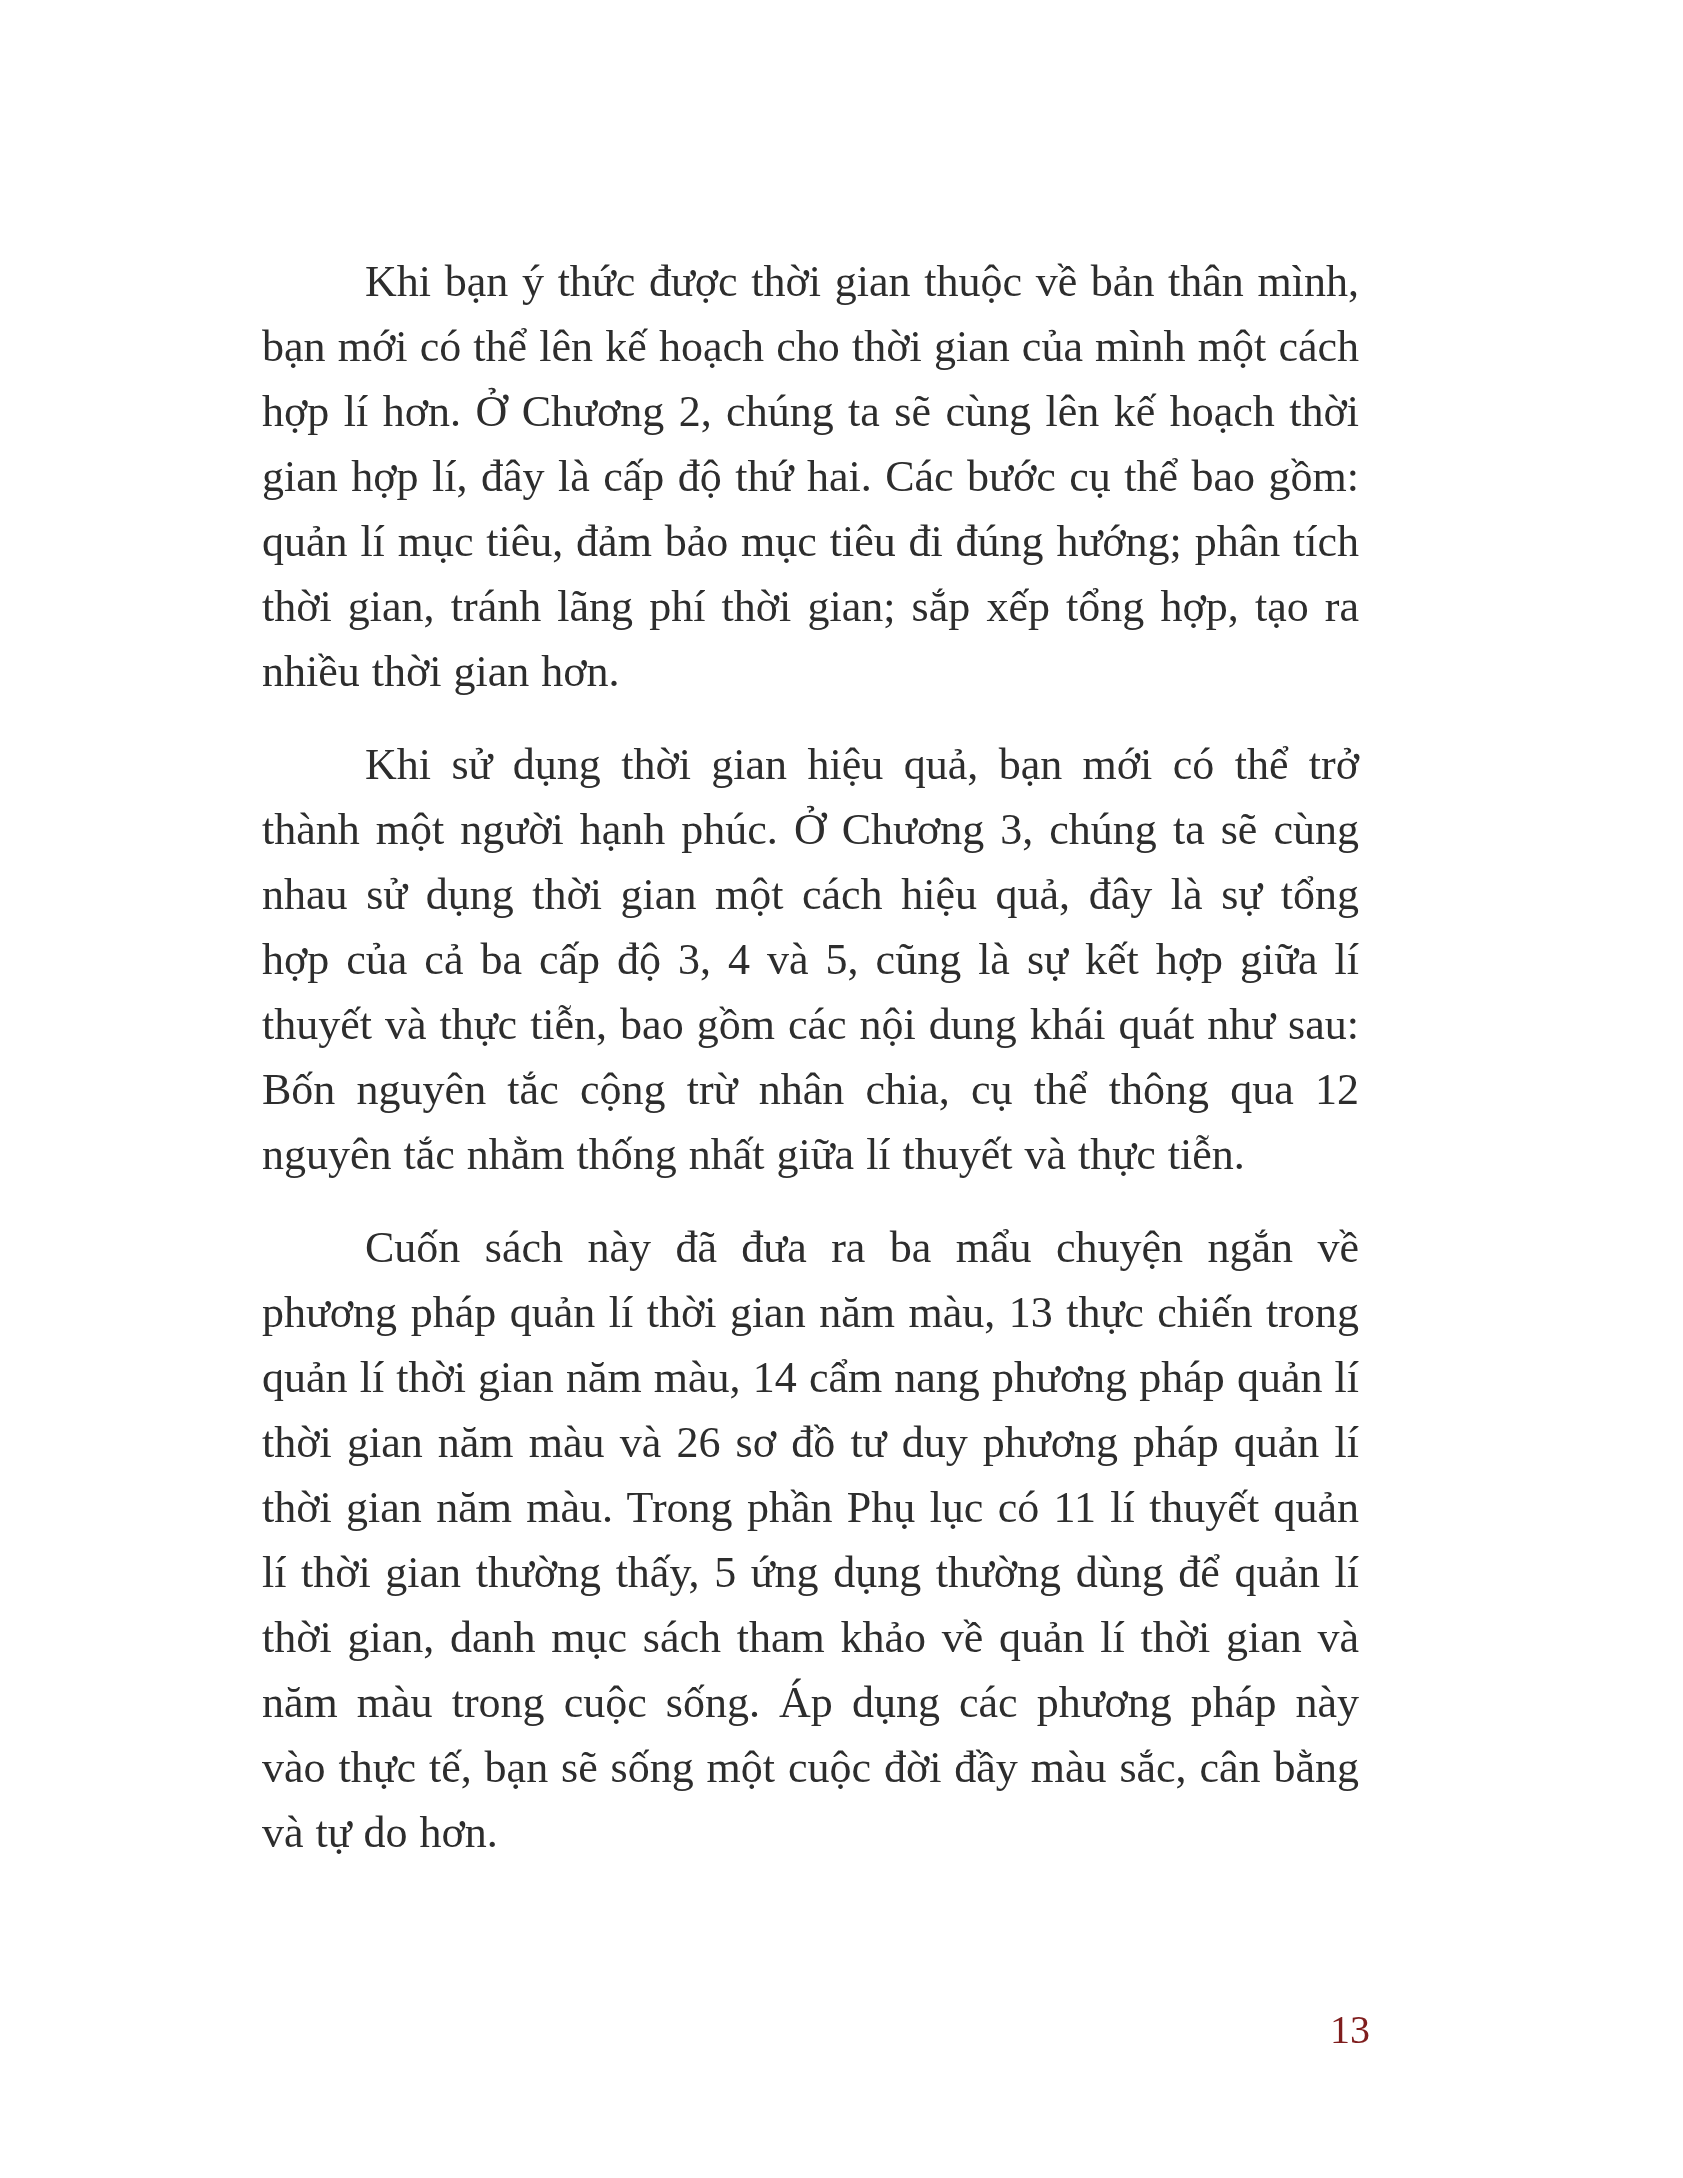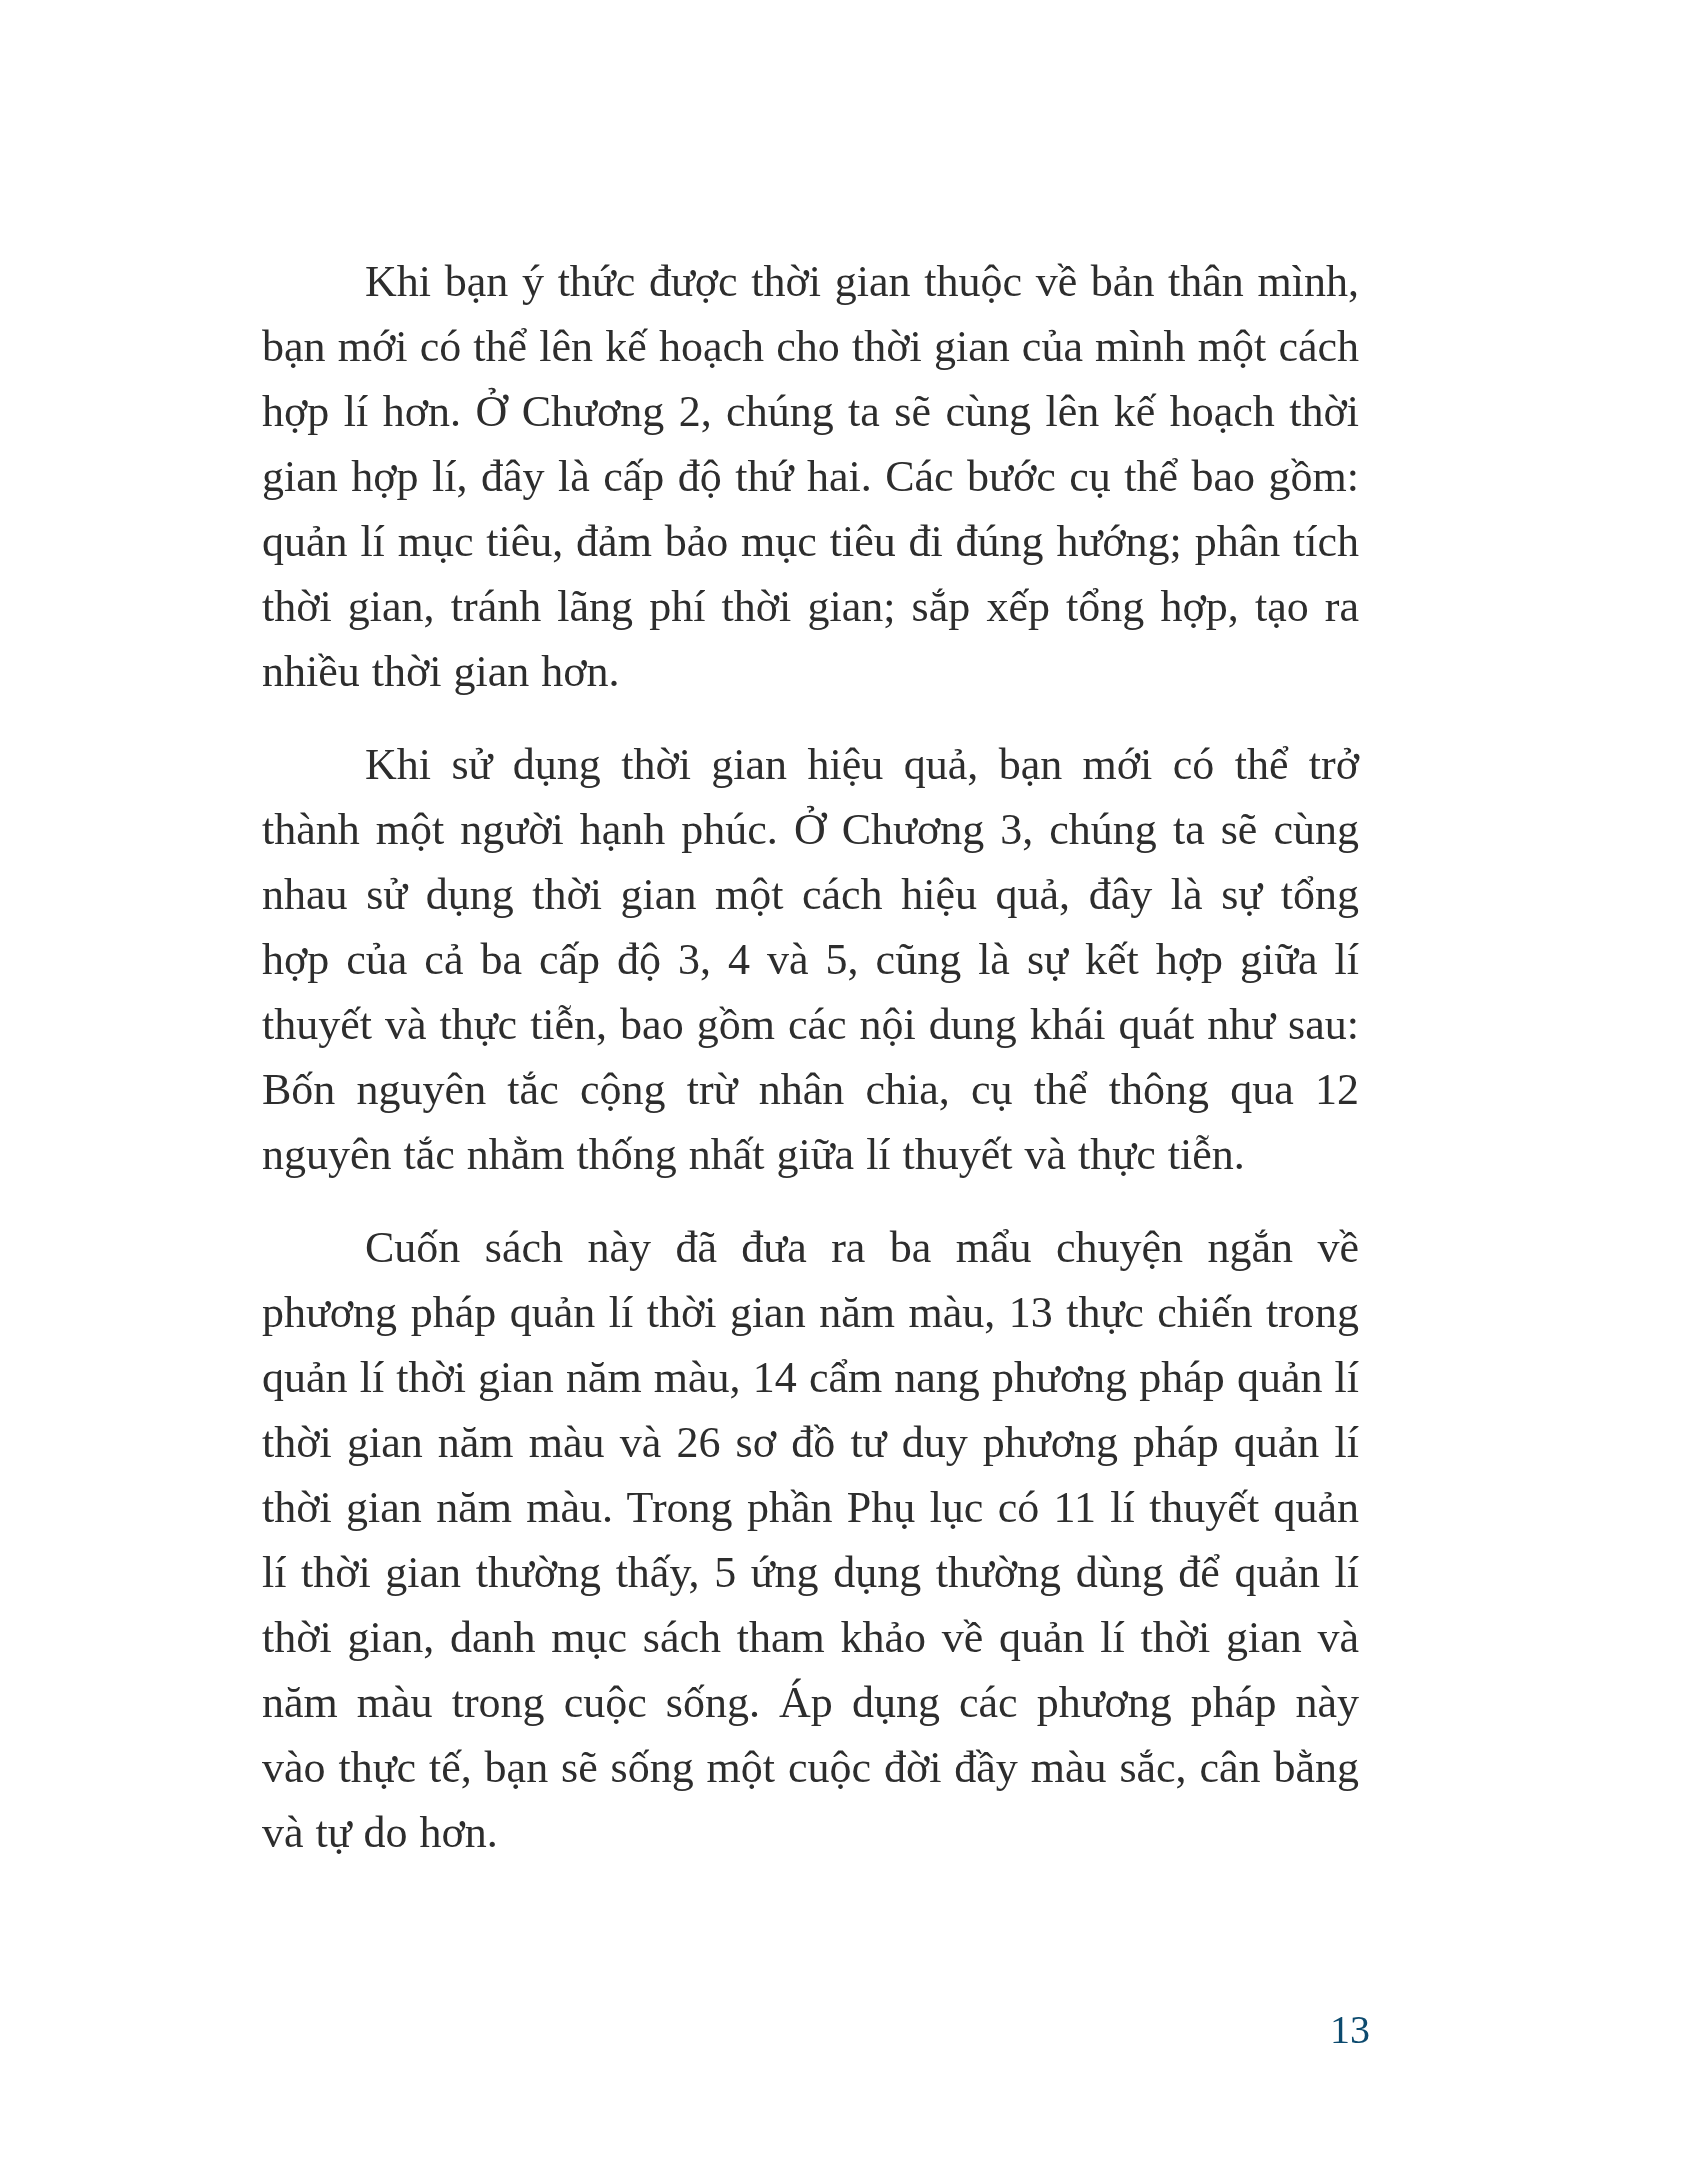--- a/index.html
+++ b/index.html
@@ -37,21 +37,21 @@
   }
   p.para:last-child {
     margin-bottom: 0;
   }
   .page-number {
     position: absolute;
     top: 2006px;
     right: 313px;
     font-size: 40px;
     line-height: 48px;
-    color: #0c4a6e;
+    color: #7f1d1d;
     text-align: right;
   }
 </style>
 </head>
 <body>
 
 <div class="page">
   <div class="text-block">
     <p class="para">Khi bạn ý thức được thời gian thuộc về bản thân mình, bạn mới có thể lên kế hoạch cho thời gian của mình một cách hợp lí hơn. Ở Chương 2, chúng ta sẽ cùng lên kế hoạch thời gian hợp lí, đây là cấp độ thứ hai. Các bước cụ thể bao gồm: quản lí mục tiêu, đảm bảo mục tiêu đi đúng hướng; phân tích thời gian, tránh lãng phí thời gian; sắp xếp tổng hợp, tạo ra nhiều thời gian hơn.</p>
     <p class="para">Khi sử dụng thời gian hiệu quả, bạn mới có thể trở thành một người hạnh phúc. Ở Chương 3, chúng ta sẽ cùng nhau sử dụng thời gian một cách hiệu quả, đây là sự tổng hợp của cả ba cấp độ 3, 4 và 5, cũng là sự kết hợp giữa lí thuyết và thực tiễn, bao gồm các nội dung khái quát như sau: Bốn nguyên tắc cộng trừ nhân chia, cụ thể thông qua 12 nguyên tắc nhằm thống nhất giữa lí thuyết và thực tiễn.</p>

